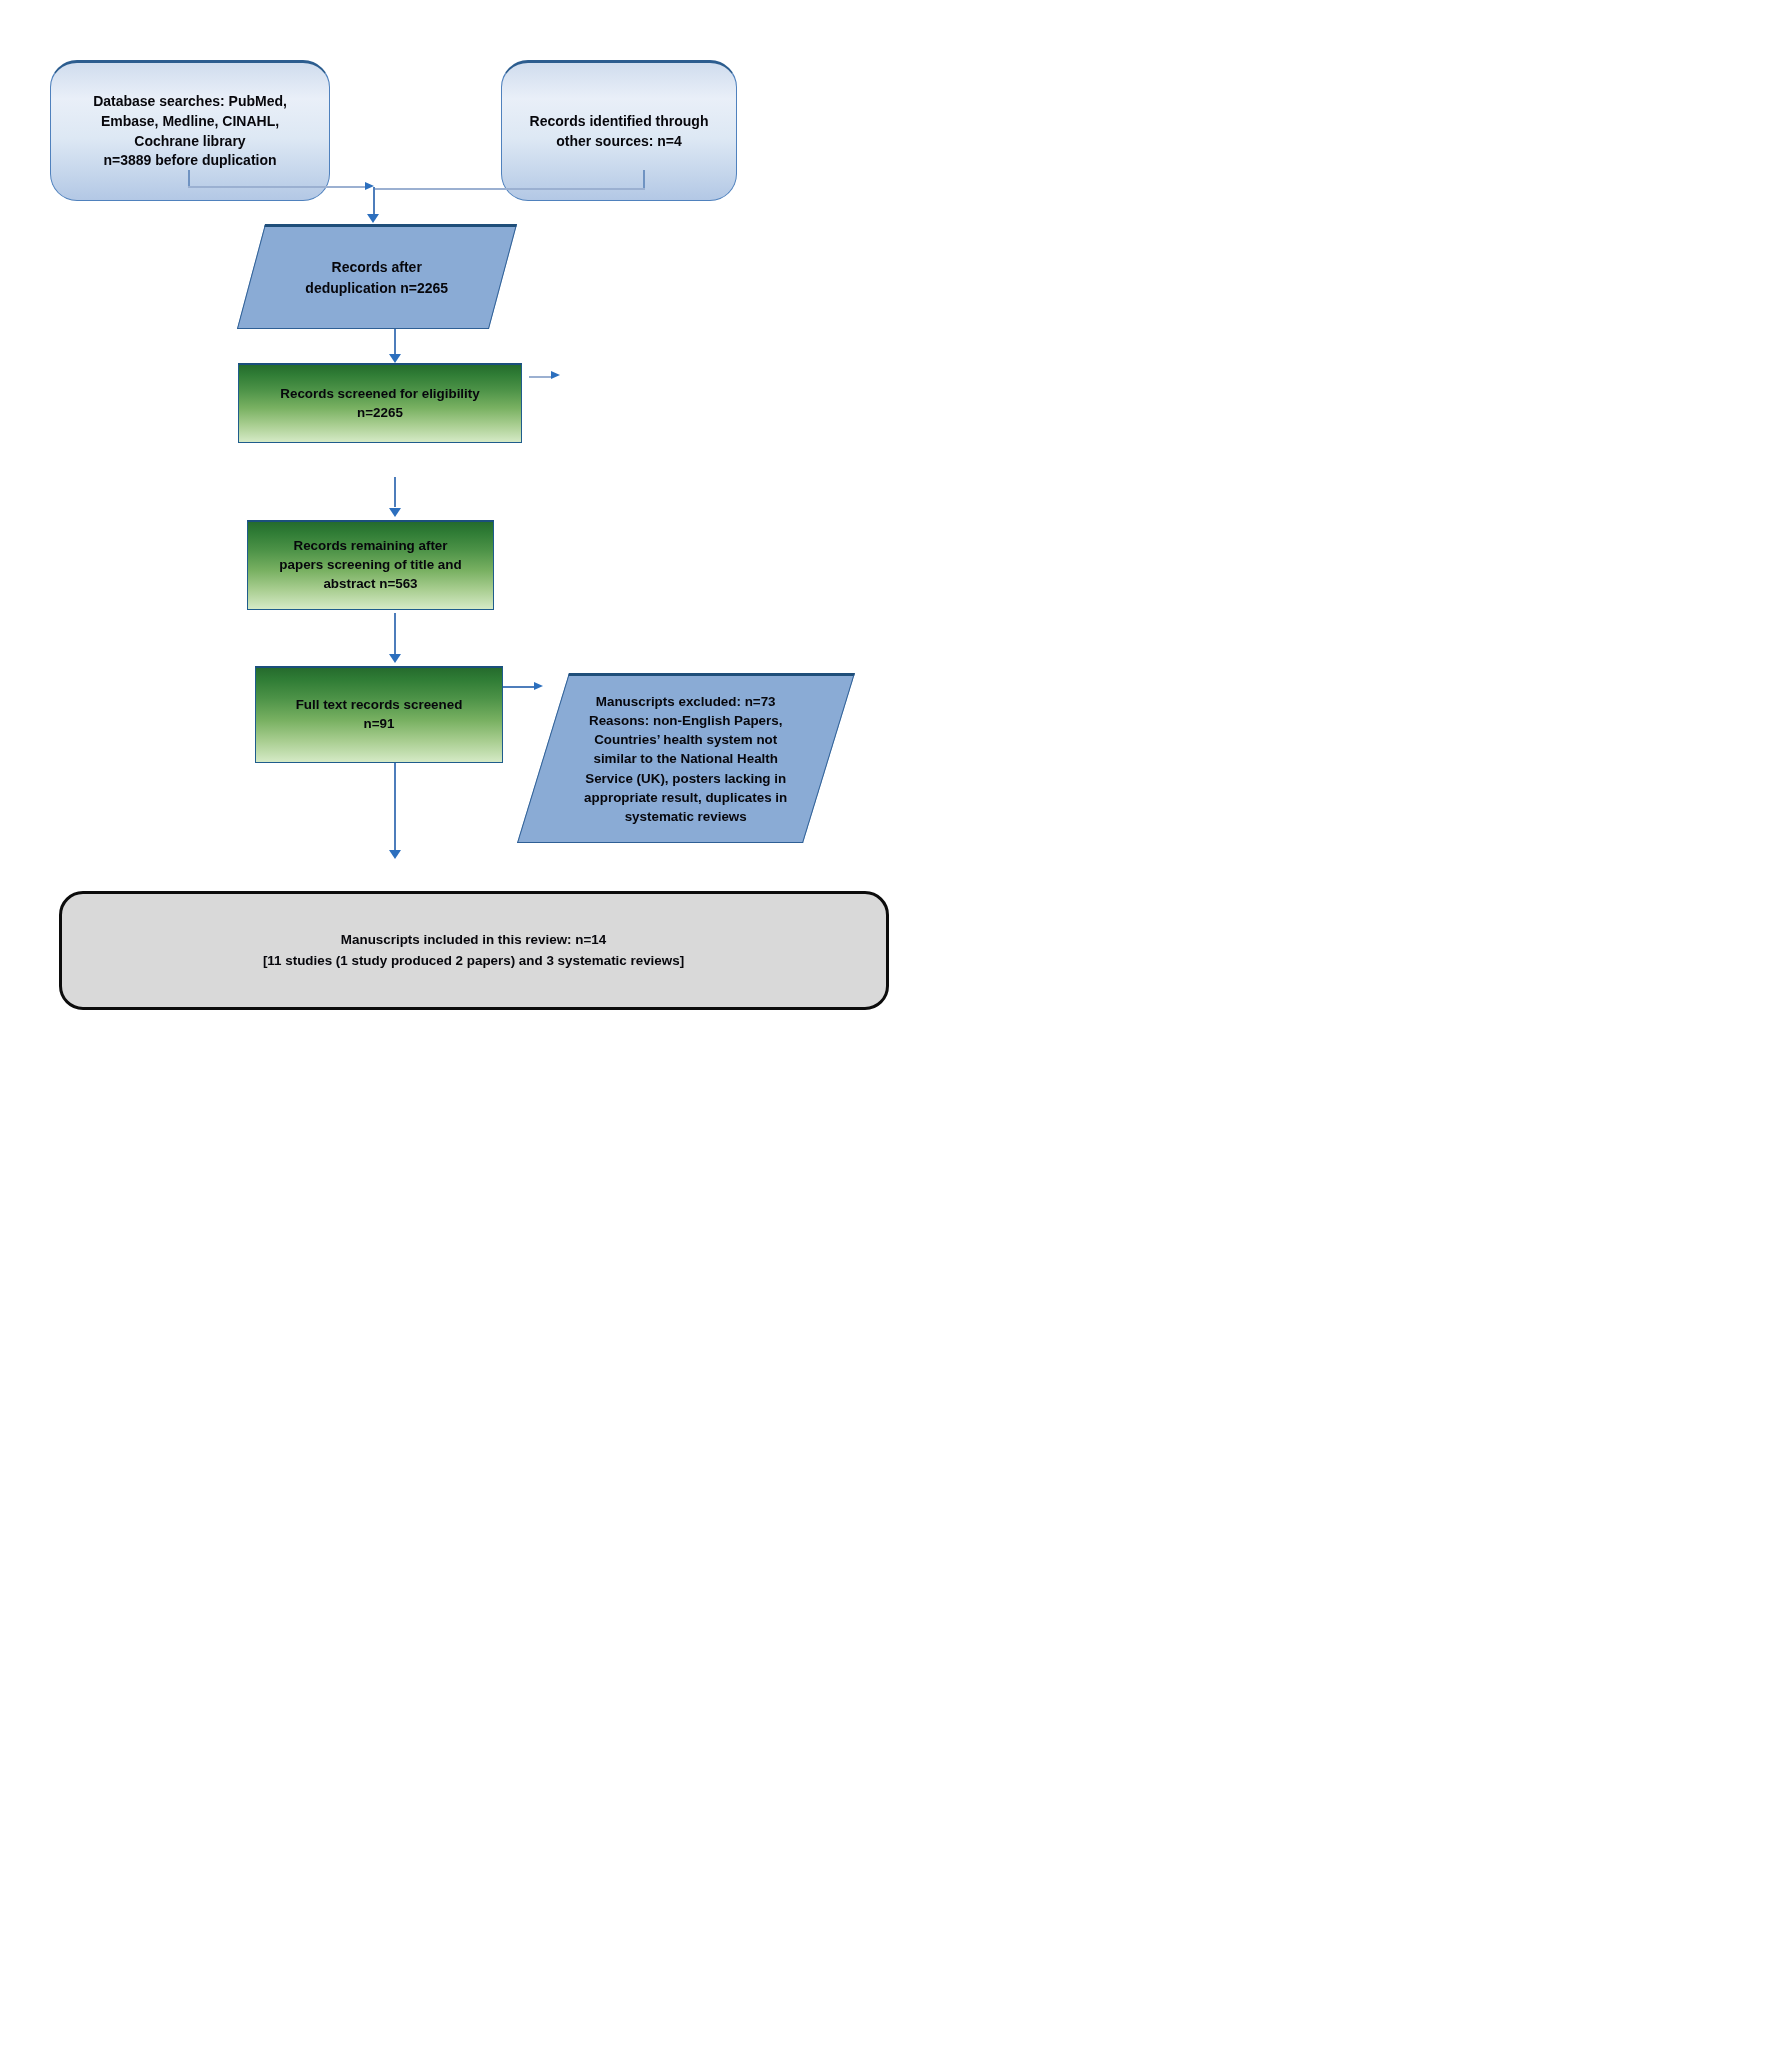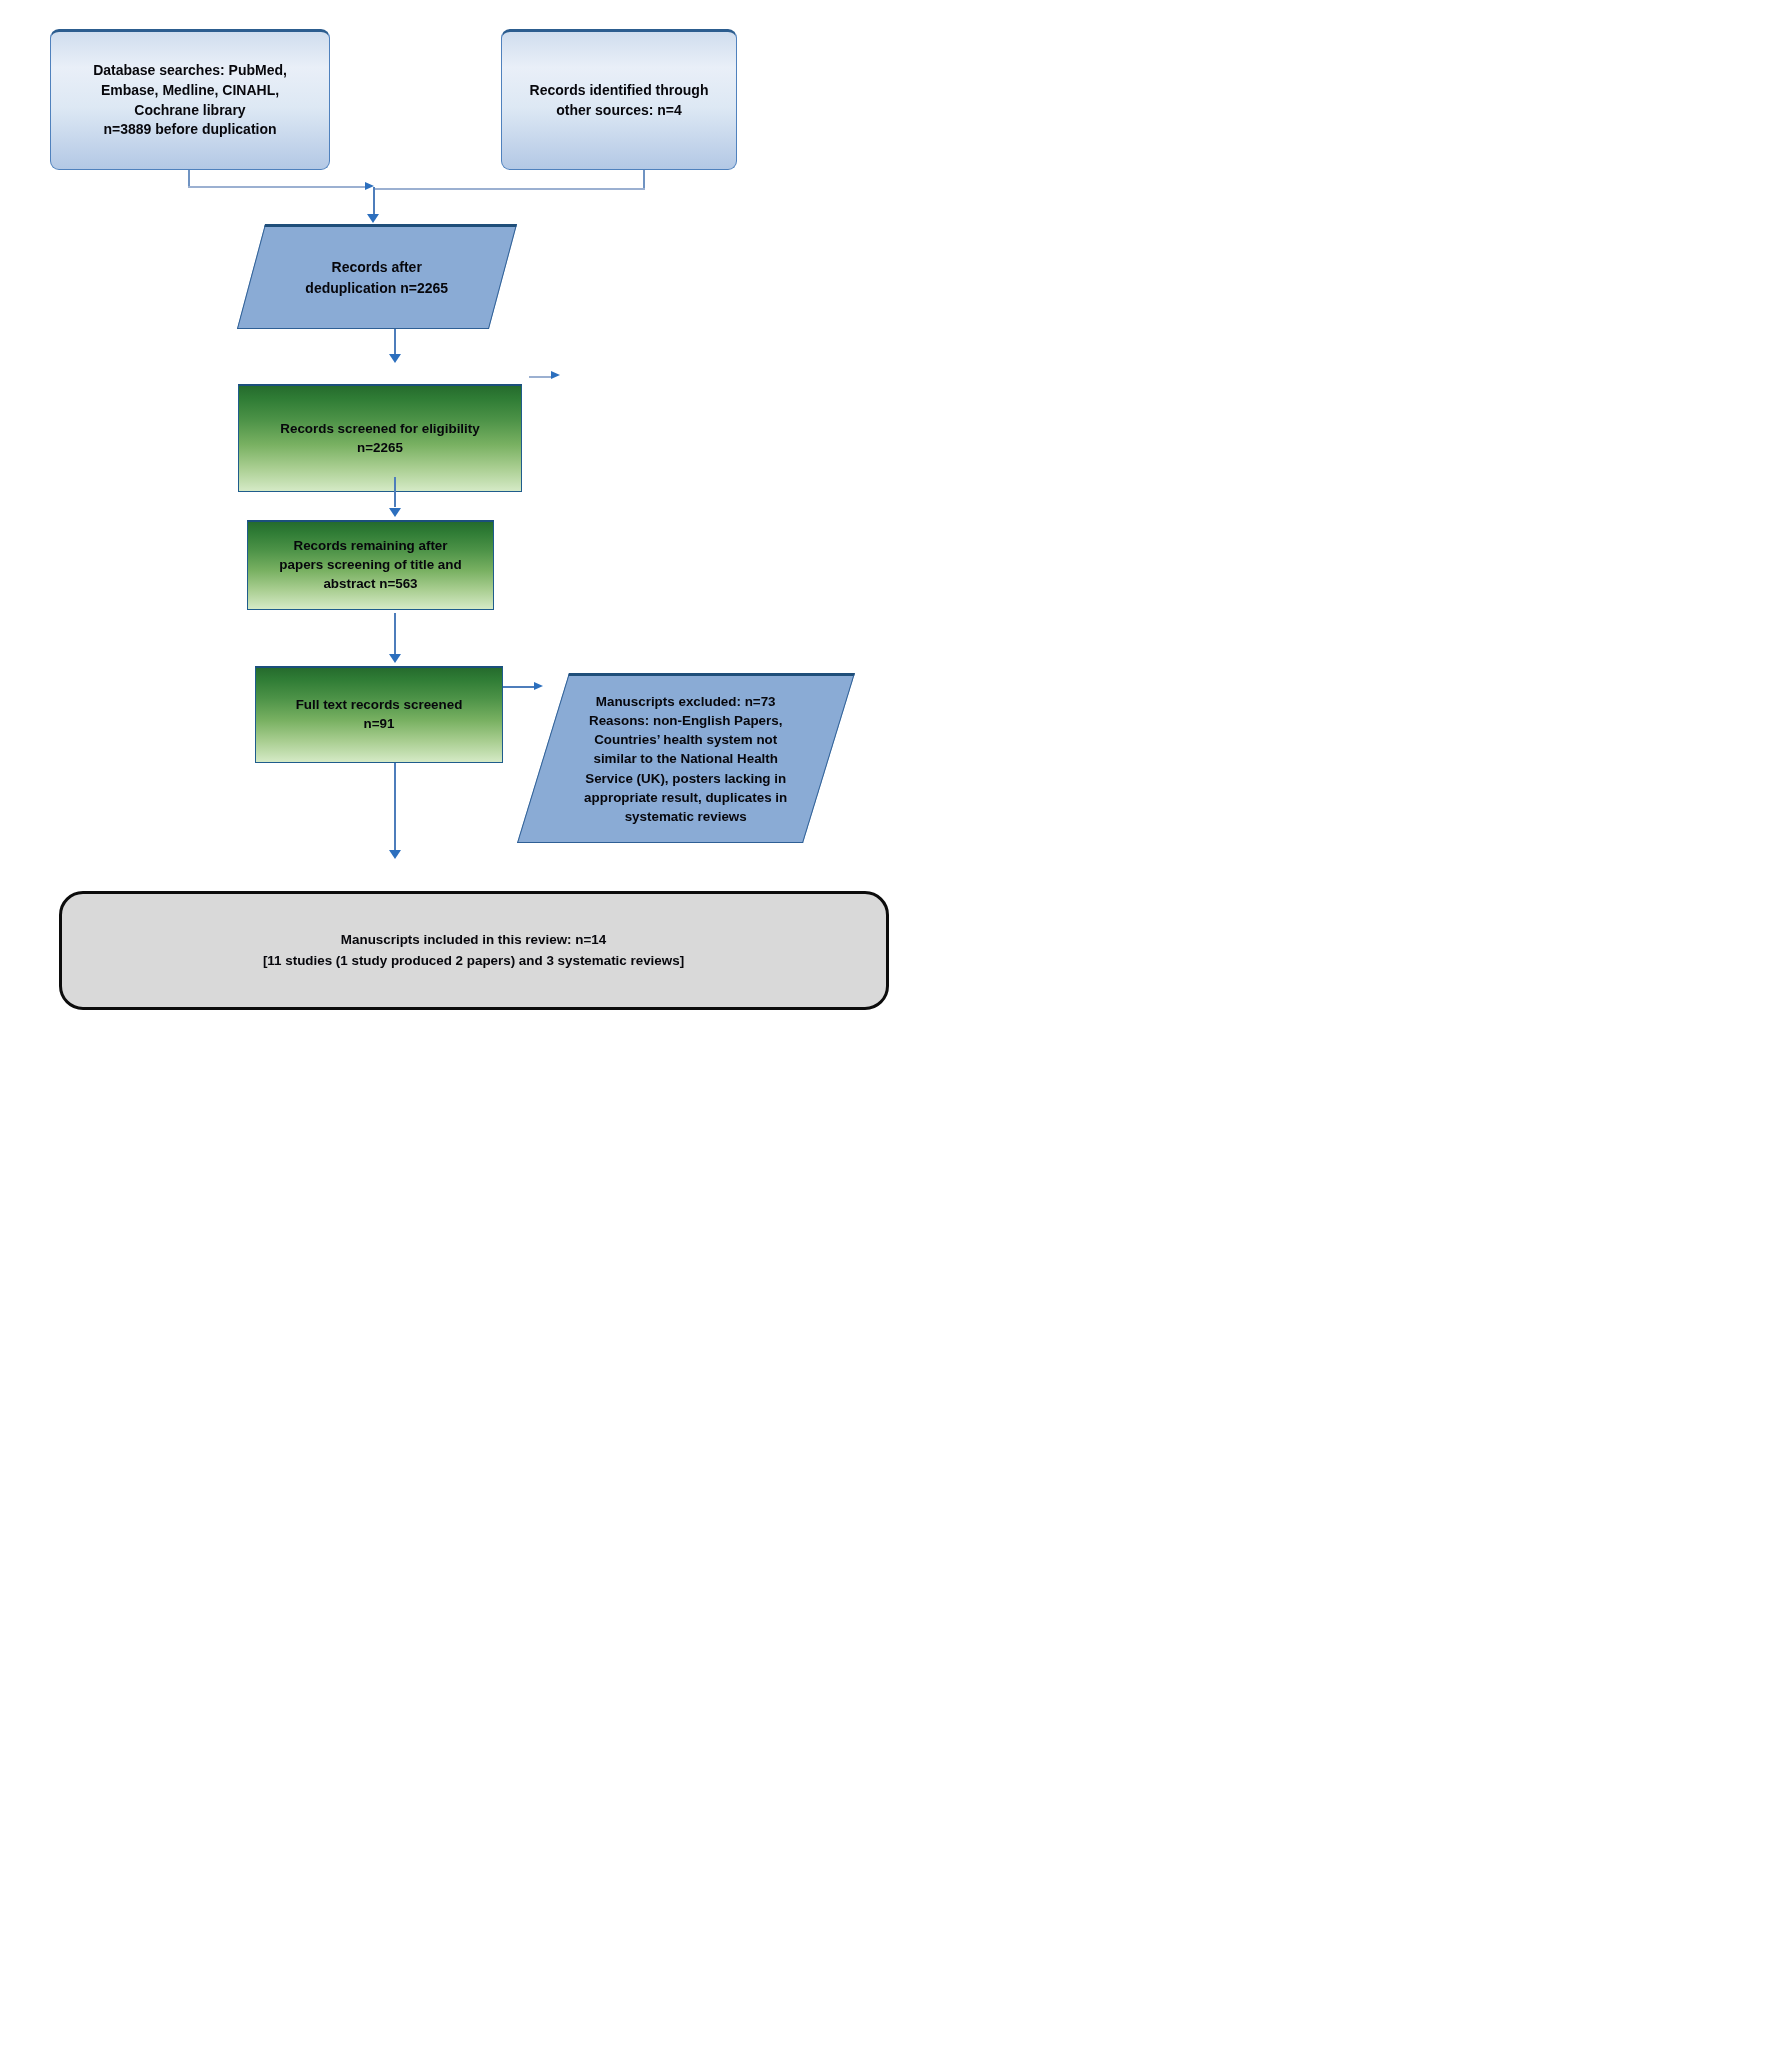--- a/index.html
+++ b/index.html
@@ -6,43 +6,43 @@
   .canvas {
     position:relative; width:894px; height:1028px; background:#ffffff;
     font-family:"Liberation Sans", sans-serif; font-weight:bold; color:#07070c;
     overflow:hidden;
   }
   .node { position:absolute; display:flex; flex-direction:column; align-items:center; justify-content:center; text-align:center; box-sizing:border-box; }
   .line { white-space:nowrap; }
 
   
   .rounded-blue {
-    border-radius:9px;
+    border-radius:27px;
     background:linear-gradient(180deg,#d0ddee 0%,#e9eff8 26%,#dde8f4 55%,#b3c8e5 100%);
     border:1.8px solid #4f81bd; border-top:3.6px solid #2c5d8f;
-    font-size:14px; line-height:1.42;
+    font-size:14px; line-height:1.42;margin-top:31px;
   }
   #box-db { left:50px;  top:29px; width:280px; height:141px; }
   #box-os { left:501px; top:29px; width:236px; height:141px; }
 
   
   .para { position:absolute; background:#8aabd5; border:1.8px solid #2e5f95; border-top:3px solid #1f4e79; box-sizing:border-box; }
   #para-dedup { left:251px; top:224px;  width:252px; height:105px; transform:skewX(-15deg); }
   #para-excl  { left:543px; top:673px; width:286px; height:170px; transform:skewX(-17deg); }
   .para-inner { width:100%; height:100%; display:flex; flex-direction:column; align-items:center; justify-content:center; text-align:center; }
   #para-dedup .para-inner { transform:skewX(15deg); font-size:14px; line-height:1.45; }
   #para-excl  .para-inner { transform:skewX(17deg); font-size:13.4px; line-height:1.42; }
 
   
   .green {
     background:linear-gradient(180deg,#256b2d 0%,#2f7c35 12%,#4c9247 32%,#79b162 56%,#a9ce91 78%,#d5eac6 100%);
     border:1.8px solid #1f5c8c; border-top:2.4px solid #1b4f7c;
     font-size:13.4px; line-height:1.4;
   }
-  #green-screened { left:238px; top:384px;  width:284px; height:108px; }
+  #green-screened { left:238px; top:363px;  width:284px; height:80px; }
   #green-excl1    { left:560px; top:374px;  width:300px; height:106px; }
   #green-second   { left:247px; top:520px;  width:247px; height:90px; }
   #green-fulltext { left:255px; top:666px; width:248px; height:97px; }
 
   
   #gray-included {
     left:11.5px; top:891px; width:830px; height:119px;
     border-radius:24px; background:#d9d9d9; border:3px solid #0c0c0c;
     font-size:13.4px; line-height:1.5;margin-left:47px;
   }

